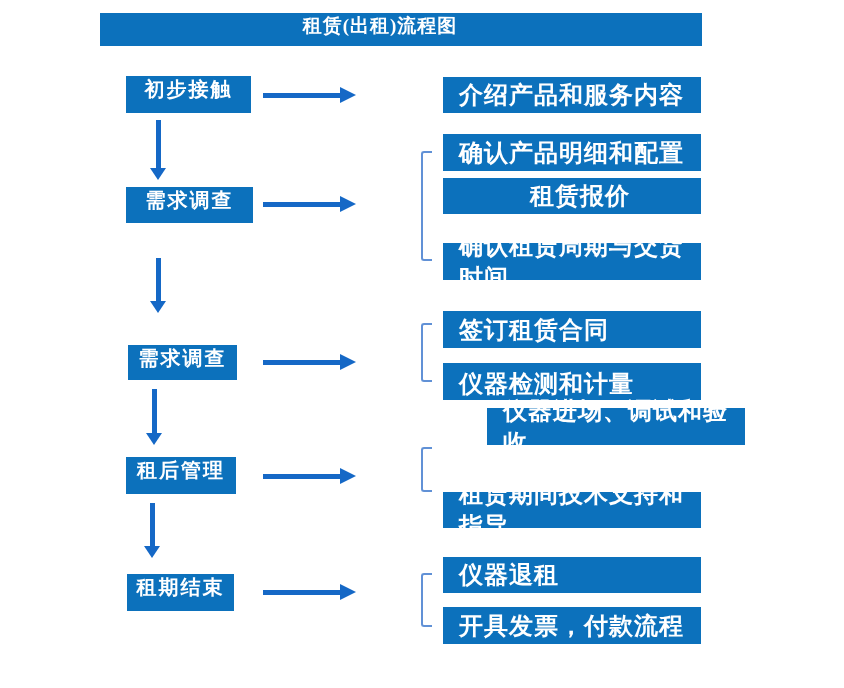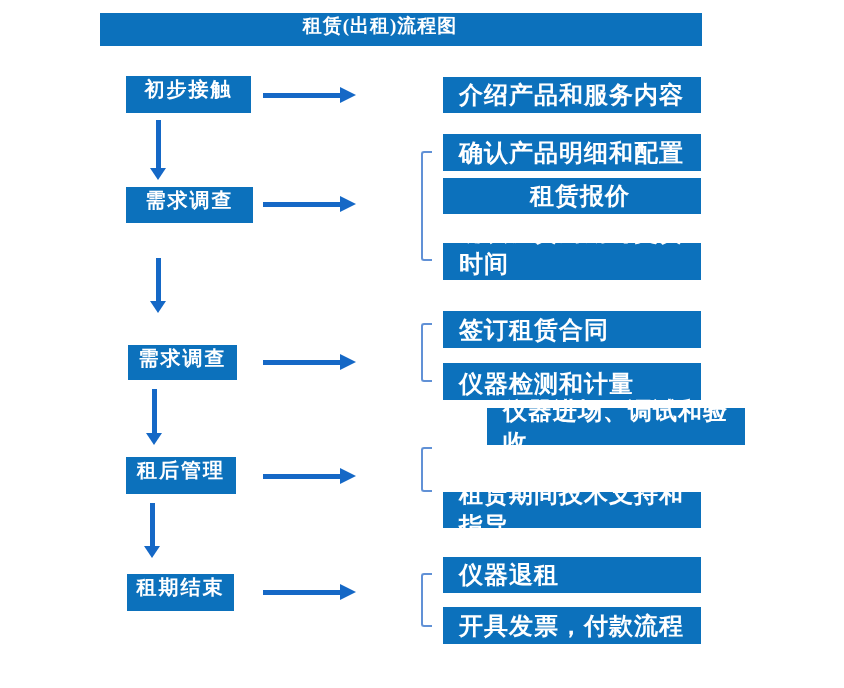--- a/index.html
+++ b/index.html
@@ -141,21 +141,21 @@
   <div class="out-box" style="top:77px;height:36px;">
     <span>介绍产品和服务内容</span>
   </div>
 
   <div class="out-box" style="top:134px;height:37px;">
     <span>确认产品明细和配置</span>
   </div>
   <div class="out-box" style="top:178px;height:36px;justify-content:center;">
     <span>租赁报价</span>
   </div>
-  <div class="out-box" style="top:243px;height:37px;align-items:flex-end;">
+  <div class="out-box" style="top:243px;height:37px;">
     <span>确认租赁周期与交货时间</span>
   </div>
 
   <div class="out-box" style="top:311px;height:37px;">
     <span>签订租赁合同</span>
   </div>
   <div class="out-box" style="top:363px;height:37px;align-items:flex-end;">
     <span>仪器检测和计量</span>
   </div>
 

